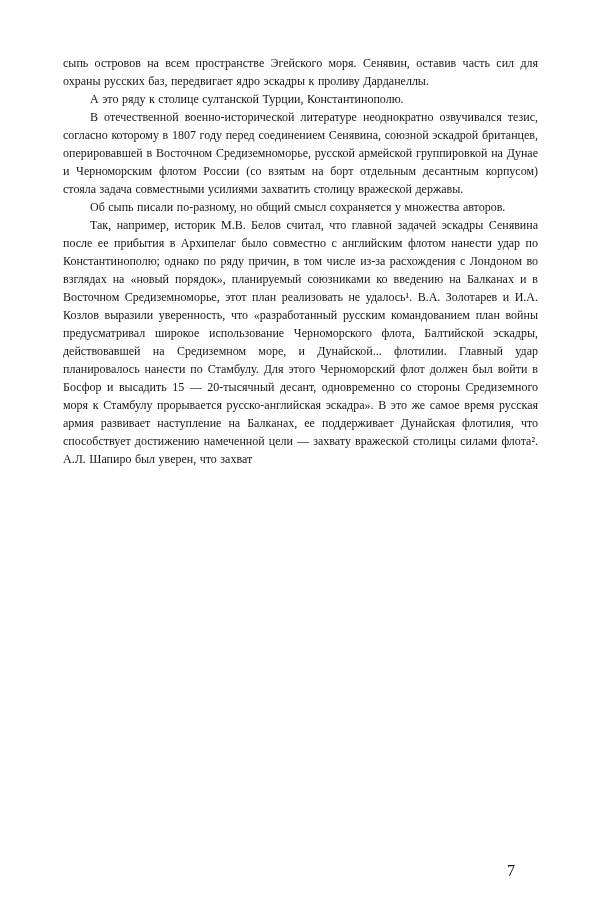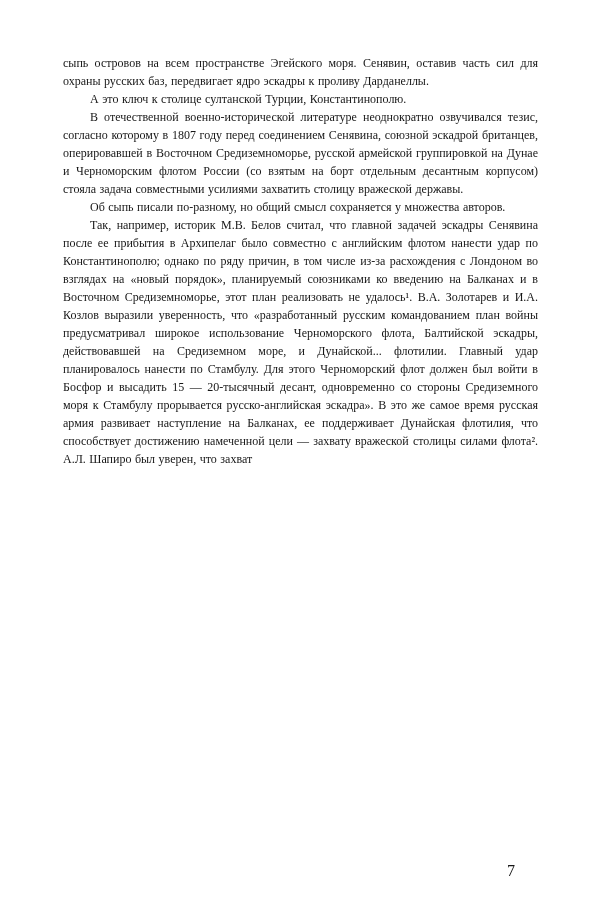--- a/index.html
+++ b/index.html
@@ -43,19 +43,19 @@
     line-height: 20px;
     color: #161616;
   }
 </style>
 </head>
 <body>
 
 <div class="book-page">
   <div class="text-block" id="text-block">
       <p class="para">сыпь островов на всем пространстве Эгейского моря. Сенявин, оставив часть сил для охраны русских баз, передвигает ядро эскадры к проливу Дарданеллы.</p>
-      <p class="para indent">А это ключ к столице султанской Турции, Константинополю.</p>
+      <p class="para indent">А это ряду к столице султанской Турции, Константинополю.</p>
       <p class="para indent">В отечественной военно-исторической литературе неоднократно озвучивался тезис, согласно которому в 1807 году перед соединением Сенявина, союзной эскадрой британцев, оперировавшей в Восточном Средиземноморье, русской армейской группировкой на Дунае и Черноморским флотом России (со взятым на борт отдельным десантным корпусом) стояла задача совместными усилиями захватить столицу вражеской державы.</p>
       <p class="para indent">Об сыпь писали по-разному, но общий смысл сохраняется у множества авторов.</p>
       <p class="para indent">Так, например, историк М.В. Белов считал, что главной задачей эскадры Сенявина после ее прибытия в Архипелаг было совместно с английским флотом нанести удар по Константинополю; однако по ряду причин, в том числе из-за расхождения с Лондоном во взглядах на «новый порядок», планируемый союзниками ко введению на Балканах и в Восточном Средиземноморье, этот план реализовать не удалось¹. В.А. Золотарев и И.А. Козлов выразили уверенность, что «разработанный русским командованием план войны предусматривал широкое использование Черноморского флота, Балтийской эскадры, действовавшей на Средиземном море, и Дунайской... флотилии. Главный удар планировалось нанести по Стамбулу. Для этого Черноморский флот должен был войти в Босфор и высадить 15 — 20-тысячный десант, одновременно со стороны Средиземного моря к Стамбулу прорывается русско-английская эскадра». В это же самое время русская армия развивает наступление на Балканах, ее поддерживает Дунайская флотилия, что способствует достижению намеченной цели — захвату вражеской столицы силами флота². А.Л. Шапиро был уверен, что захват</p>
     </div>
   <div class="page-number">7</div>
 </div>
 
 </body></html>

